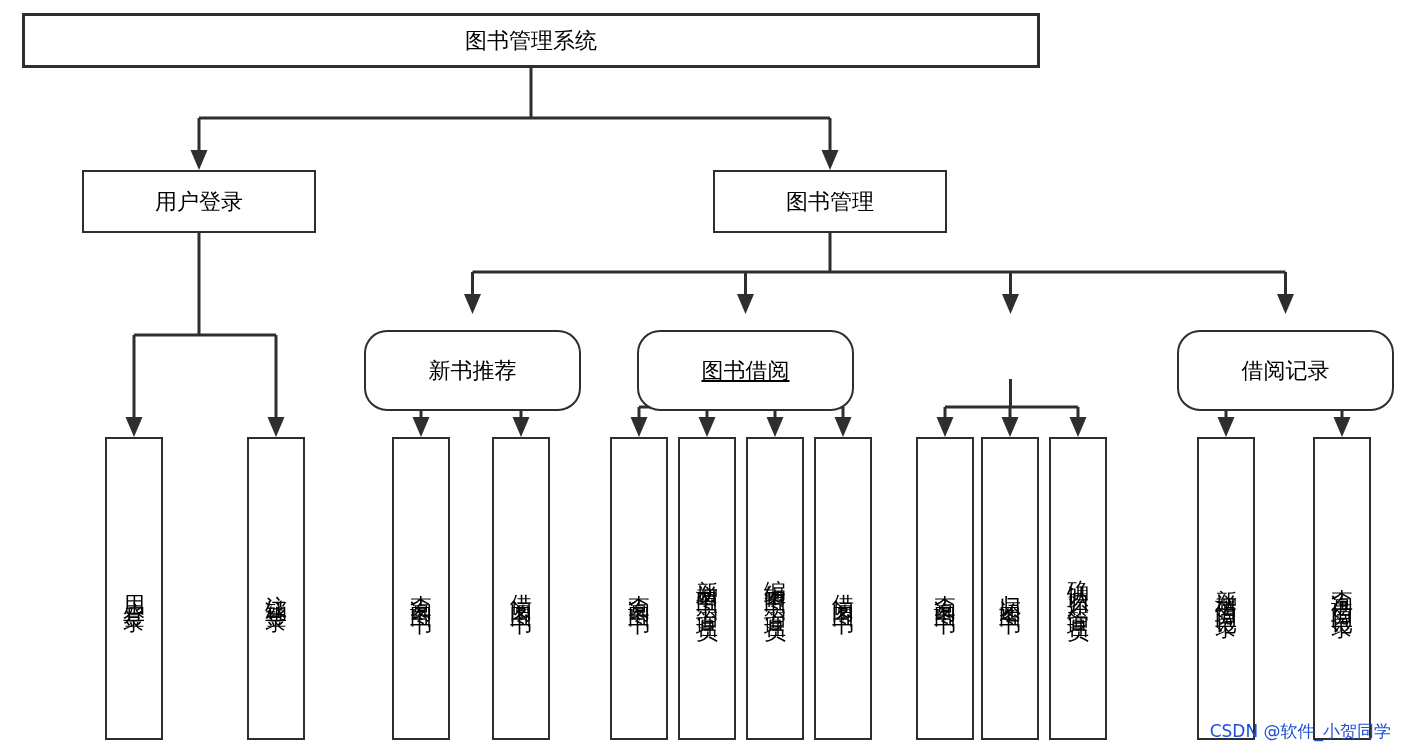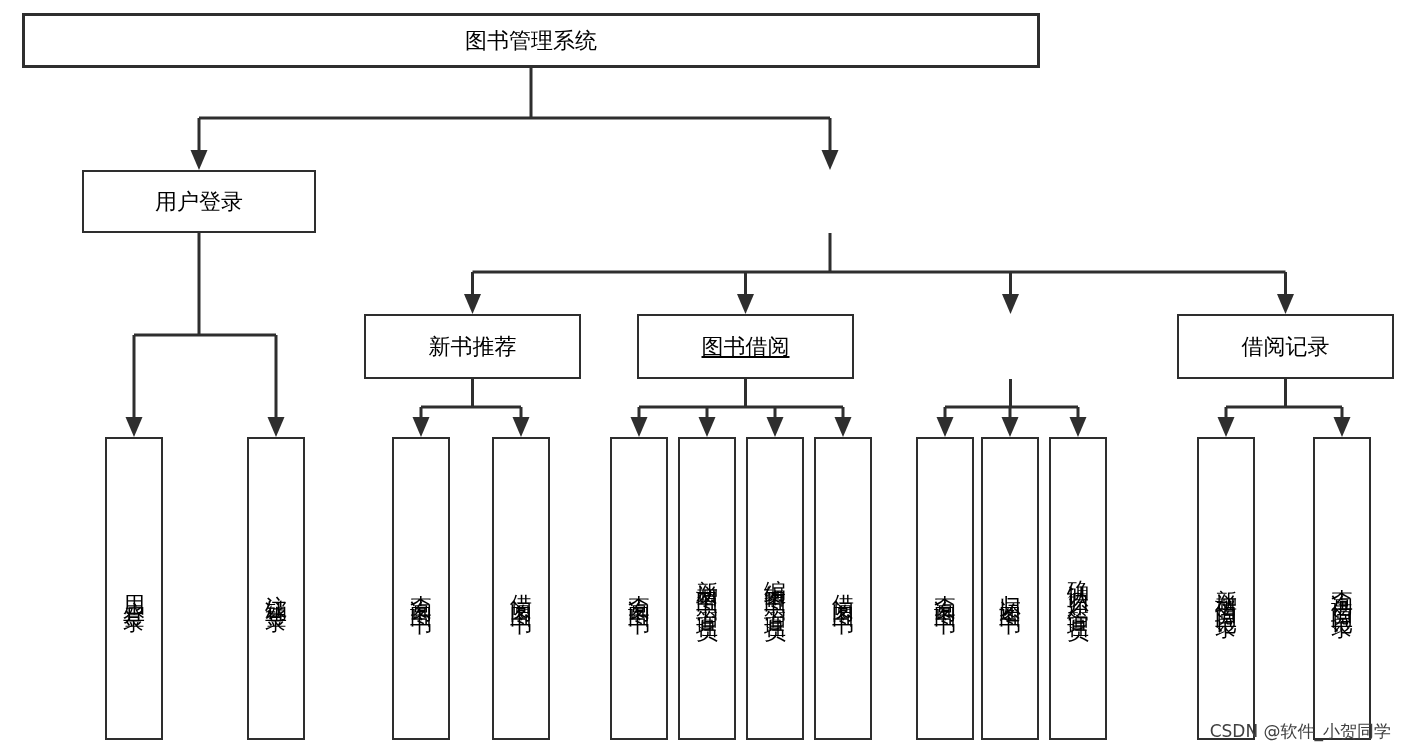--- a/index.html
+++ b/index.html
@@ -28,21 +28,21 @@
     display: flex;
     align-items: center;
     justify-content: center;
     color: #000000;
     font-size: 22px;
     box-sizing: border-box;
     z-index: 2;
   }
   .node.root { border-width: 3px; }
   .node .lbl { white-space: nowrap; }
-  .node.h { top: 314px; width: 217px; height: 65px; }
+  .node.h { top: 330px; width: 217px; height: 81px; border-radius: 23px; }
   .node.l2 { top: 170px; width: 234px; height: 63px; }
   .node.v { top: 437px; width: 58px; height: 303px; }
   .node.v .lbl {
     writing-mode: vertical-rl;
     letter-spacing: 6px;
     white-space: nowrap;
     line-height: 1;
   }
   
   #n-root  { left: 22px;  top: 13px; width: 1018px; height: 55px; }
@@ -63,21 +63,21 @@
   #n-d0 { left: 916px; }
   #n-d1 { left: 981px; }
   #n-d2 { left: 1049px; }
   #n-e0 { left: 1197px; }
   #n-e1 { left: 1313px; }
   #watermark {
     position: absolute;
     right: 14px;
     bottom: 4px;
     font-size: 17px;
-    color: #404040;
+    color: #1d4ed8;
     z-index: 3;
     white-space: nowrap;
   }
   .rail { stroke: #2e2e2e; stroke-width: 3; fill: none; }
   .arrow { fill: #2e2e2e; stroke: none; }
 </style>
 </head>
 <body>
 
 <div id="canvas">
@@ -132,20 +132,23 @@
     </g>
   </svg>
 
   <div class="node root" id="n-root">
     <span class="lbl">图书管理系统</span>
   </div>
 
   <div class="node l2" id="n-l2-0">
     <span class="lbl">用户登录</span>
   </div>
+  <div class="node l2" id="n-l2-1">
+    <span class="lbl">图书管理</span>
+  </div>
 
   <div class="node h" id="n-l3-0">
     <span class="lbl">新书推荐</span>
   </div>
   <div class="node h" id="n-l3-1">
     <span class="lbl">图书借阅</span>
   </div>
   <div class="node h" id="n-l3-3">
     <span class="lbl">借阅记录</span>
   </div>

